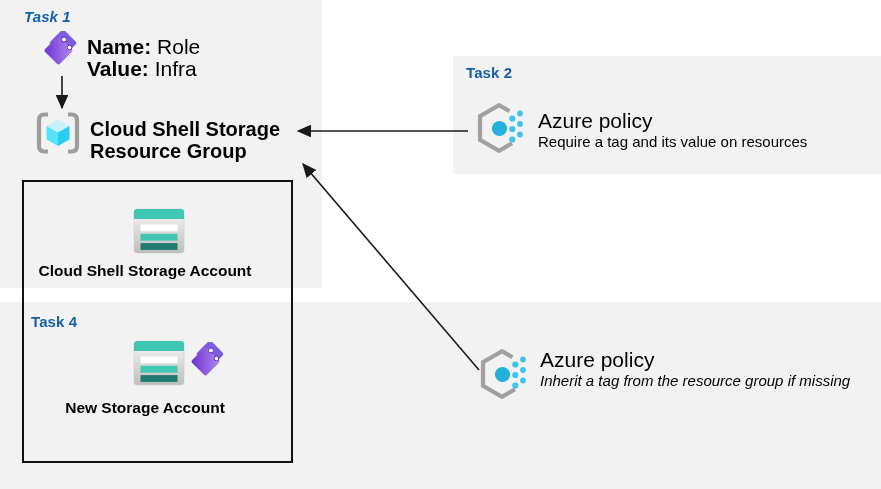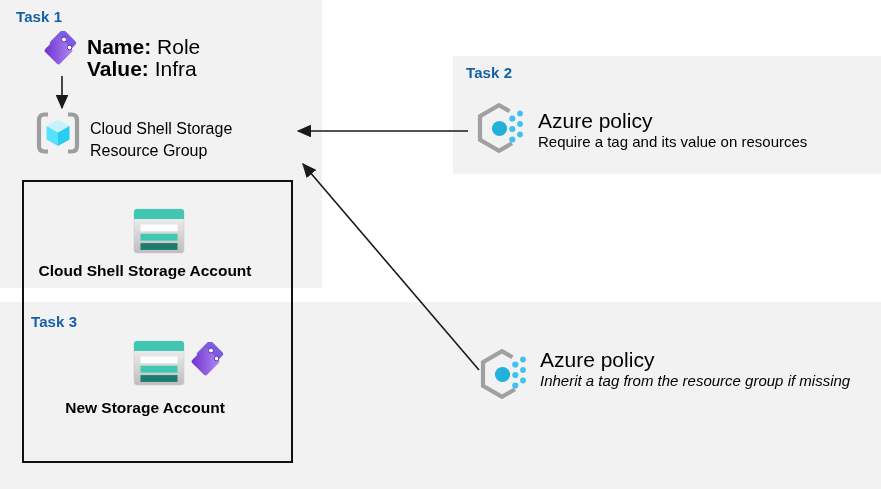--- a/index.html
+++ b/index.html
@@ -14,21 +14,21 @@
   .resource-box{
     position:absolute;left:22px;top:180px;width:267px;height:279px;
     border:2px solid #111;background:transparent;
   }
   .task-heading{
     position:absolute;font-weight:bold;font-size:15px;color:#1660a8;letter-spacing:.1px;
   }
   .abs{position:absolute;}
   .meta-line{font-size:21px;line-height:22px;white-space:nowrap;}
   .meta-line .lbl{font-weight:bold;margin-right:.28em;}
-  .rg-label{font-size:16px;font-weight:normal;line-height:22px;white-space:nowrap;}
+  .rg-label{font-size:20px;font-weight:bold;line-height:22px;white-space:nowrap;}
   .center-label{
     position:absolute;left:22px;width:246px;text-align:center;
     font-weight:bold;font-size:15.5px;white-space:nowrap;
   }
   .policy-title{font-weight:normal;font-size:21px;line-height:21px;}
   .policy-desc{font-size:15px;line-height:21px;}
   #inherit-policy-text .policy-desc{max-width:318px;font-style:italic;}
   svg{display:block;}
   #arrow-layer{position:absolute;left:0;top:0;width:881px;height:489px;pointer-events:none;z-index:6;}
   .content{z-index:3;}
@@ -80,21 +80,21 @@
       </symbol>
     </defs>
   </svg>
 
   <div class="panel" id="task1-panel"></div>
   <div class="panel" id="task2-panel"></div>
   <div class="panel" id="bottom-panel"></div>
 
   <div class="resource-box content"></div>
 
-  <div class="task-heading" style="left:16px;top:8px;">Task 1</div>
+  <div class="task-heading" style="left:24px;top:8px;font-style:italic;">Task 1</div>
 
   <svg class="abs content" style="left:44px;top:31px;" width="36" height="38">
       <use href="#sym-tag"></use>
     </svg>
 
   <div class="abs content" style="left:87px;top:36px;">
     <div class="meta-line"><span class="lbl">Name:</span><span>Role</span></div>
     <div class="meta-line"><span class="lbl">Value:</span><span>Infra</span></div>
   </div>
 
@@ -106,21 +106,21 @@
     <div>Cloud Shell Storage</div>
     <div>Resource Group</div>
   </div>
 
   <svg class="abs content" style="left:133px;top:208px;" width="52" height="46">
       <use href="#sym-storage"></use>
     </svg>
 
   <div class="center-label" style="top:262px;">Cloud Shell Storage Account</div>
 
-  <div class="task-heading" style="left:31px;top:313px;">Task 3</div>
+  <div class="task-heading" style="left:31px;top:313px;">Task 4</div>
 
   <svg class="abs content" style="left:133px;top:340px;" width="52" height="46">
       <use href="#sym-storage"></use>
     </svg>
   <svg class="abs content" style="left:191px;top:342px;" width="36" height="38">
       <use href="#sym-tag"></use>
     </svg>
 
   <div class="center-label" style="top:399px;">New Storage Account</div>
 

